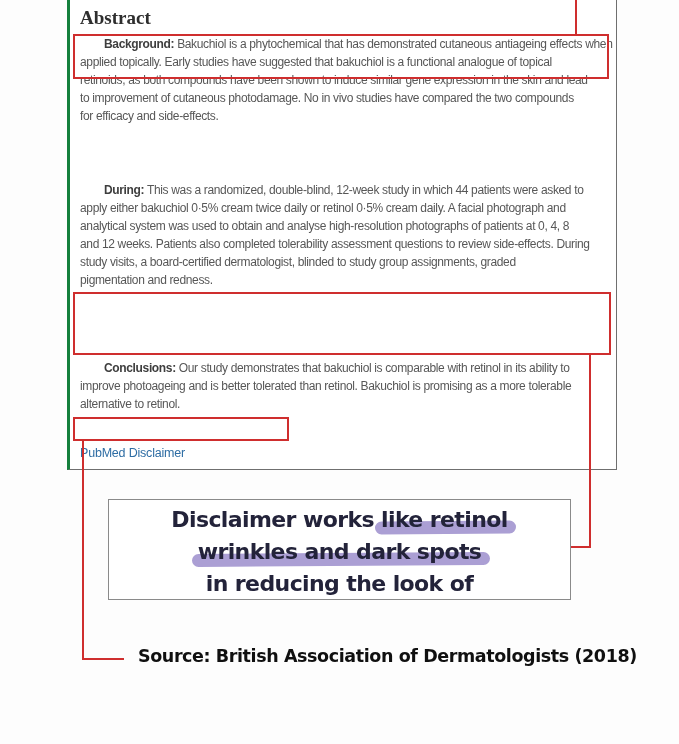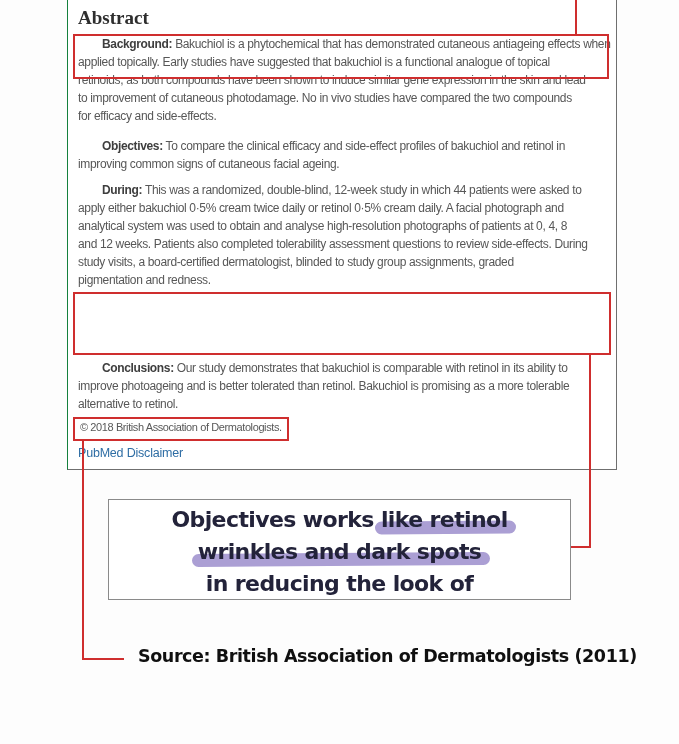--- a/index.html
+++ b/index.html
@@ -9,21 +9,21 @@
     background: #fdfdfd;
     font-family: "Liberation Sans", sans-serif;
     overflow: hidden;
   }
 
   
   .panel {
     position: absolute;
     left: 67px; top: 0; width: 550px; height: 470px;
     background: #ffffff;
-    border-left: 1px solid #15803d;
+    border-left: 3px solid #15803d;
     border-right: 1px solid #6f6f6f;
     border-bottom: 1px solid #6f6f6f;
   }
   .panel h1 {
     position: absolute; left: 10px; top: 7px;
     font-family: "Liberation Serif", serif;
     font-size: 19px; font-weight: bold; color: #2e2e2e;
   }
   .para {
     position: absolute; left: 10px; width: 535px;
@@ -100,49 +100,46 @@
 
 <div class="panel">
   <h1>Abstract</h1>
 
   <p class="para p-background"><span class="label">Background:</span><span> Bakuchiol is a phytochemical that has demonstrated cutaneous antiageing effects when
 applied topically. Early studies have suggested that bakuchiol is a functional analogue of topical
 retinoids, as both compounds have been shown to induce similar gene expression in the skin and lead
 to improvement of cutaneous photodamage. No in vivo studies have compared the two compounds
 for efficacy and side-effects.</span></p>
 
-  <p class="para p-objectives"><span class="label">Objectives:</span><span> To compare the clinical efficacy and side-effect profiles of bakuchiol and retinol in
-improving common signs of cutaneous facial ageing.</span></p>
 
   <p class="para p-methods"><span class="label">During:</span><span> This was a randomized, double-blind, 12-week study in which 44 patients were asked to
 apply either bakuchiol 0·5% cream twice daily or retinol 0·5% cream daily. A facial photograph and
 analytical system was used to obtain and analyse high-resolution photographs of patients at 0, 4, 8
 and 12 weeks. Patients also completed tolerability assessment questions to review side-effects. During
 study visits, a board-certified dermatologist, blinded to study group assignments, graded
 pigmentation and redness.</span></p>
 
 
   <p class="para p-conclusions"><span class="label">Conclusions:</span><span> Our study demonstrates that bakuchiol is comparable with retinol in its ability to
 improve photoageing and is better tolerated than retinol. Bakuchiol is promising as a more tolerable
 alternative to retinol.</span></p>
 
-  <div class="copyright">© 2018 British Association of Dermatologists.</div>
 
   <a class="disclaimer">PubMed Disclaimer</a>
 </div>
 
 <div class="ann ann-box box-background"></div>
 <div class="ann ann-box box-results"></div>
 <div class="ann ann-box box-copyright"></div>
 
 <div class="ann ann-line line-top"></div>
 <div class="ann ann-line line-right-vert"></div>
 <div class="ann ann-line line-callout-horiz"></div>
 <div class="ann ann-line line-left-vert"></div>
 <div class="ann ann-line line-source-horiz"></div>
 
 <div class="callout">
-  <div class="c-line"><span>Objectives works </span><span class="hl">like retinol</span></div>
+  <div class="c-line"><span>Disclaimer works </span><span class="hl">like retinol</span></div>
   <div class="c-line"><span class="hl">wrinkles and dark spots</span></div>
   <div class="c-line">in reducing the look of</div>
 </div>
 
-<div class="source">Source: British Association of Dermatologists (2011)</div>
+<div class="source">Source: British Association of Dermatologists (2018)</div>
 
 </body></html>

